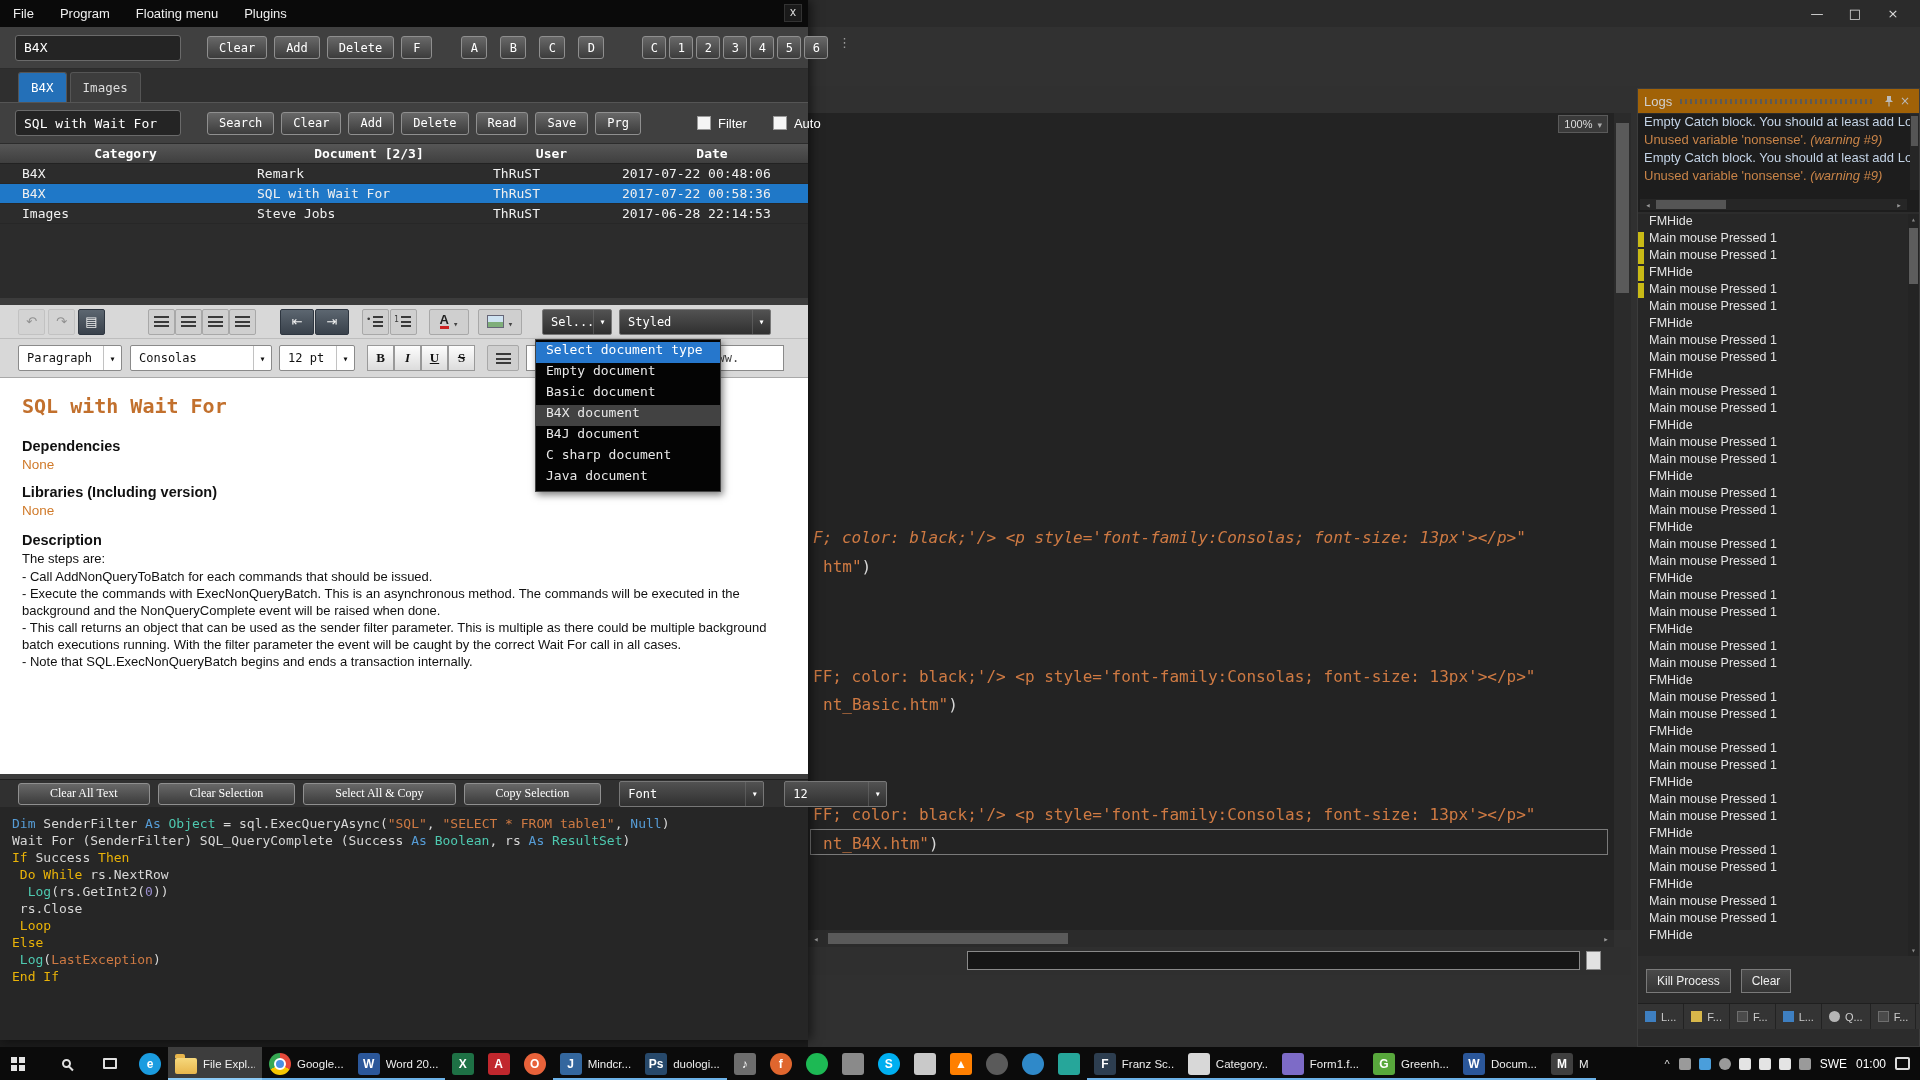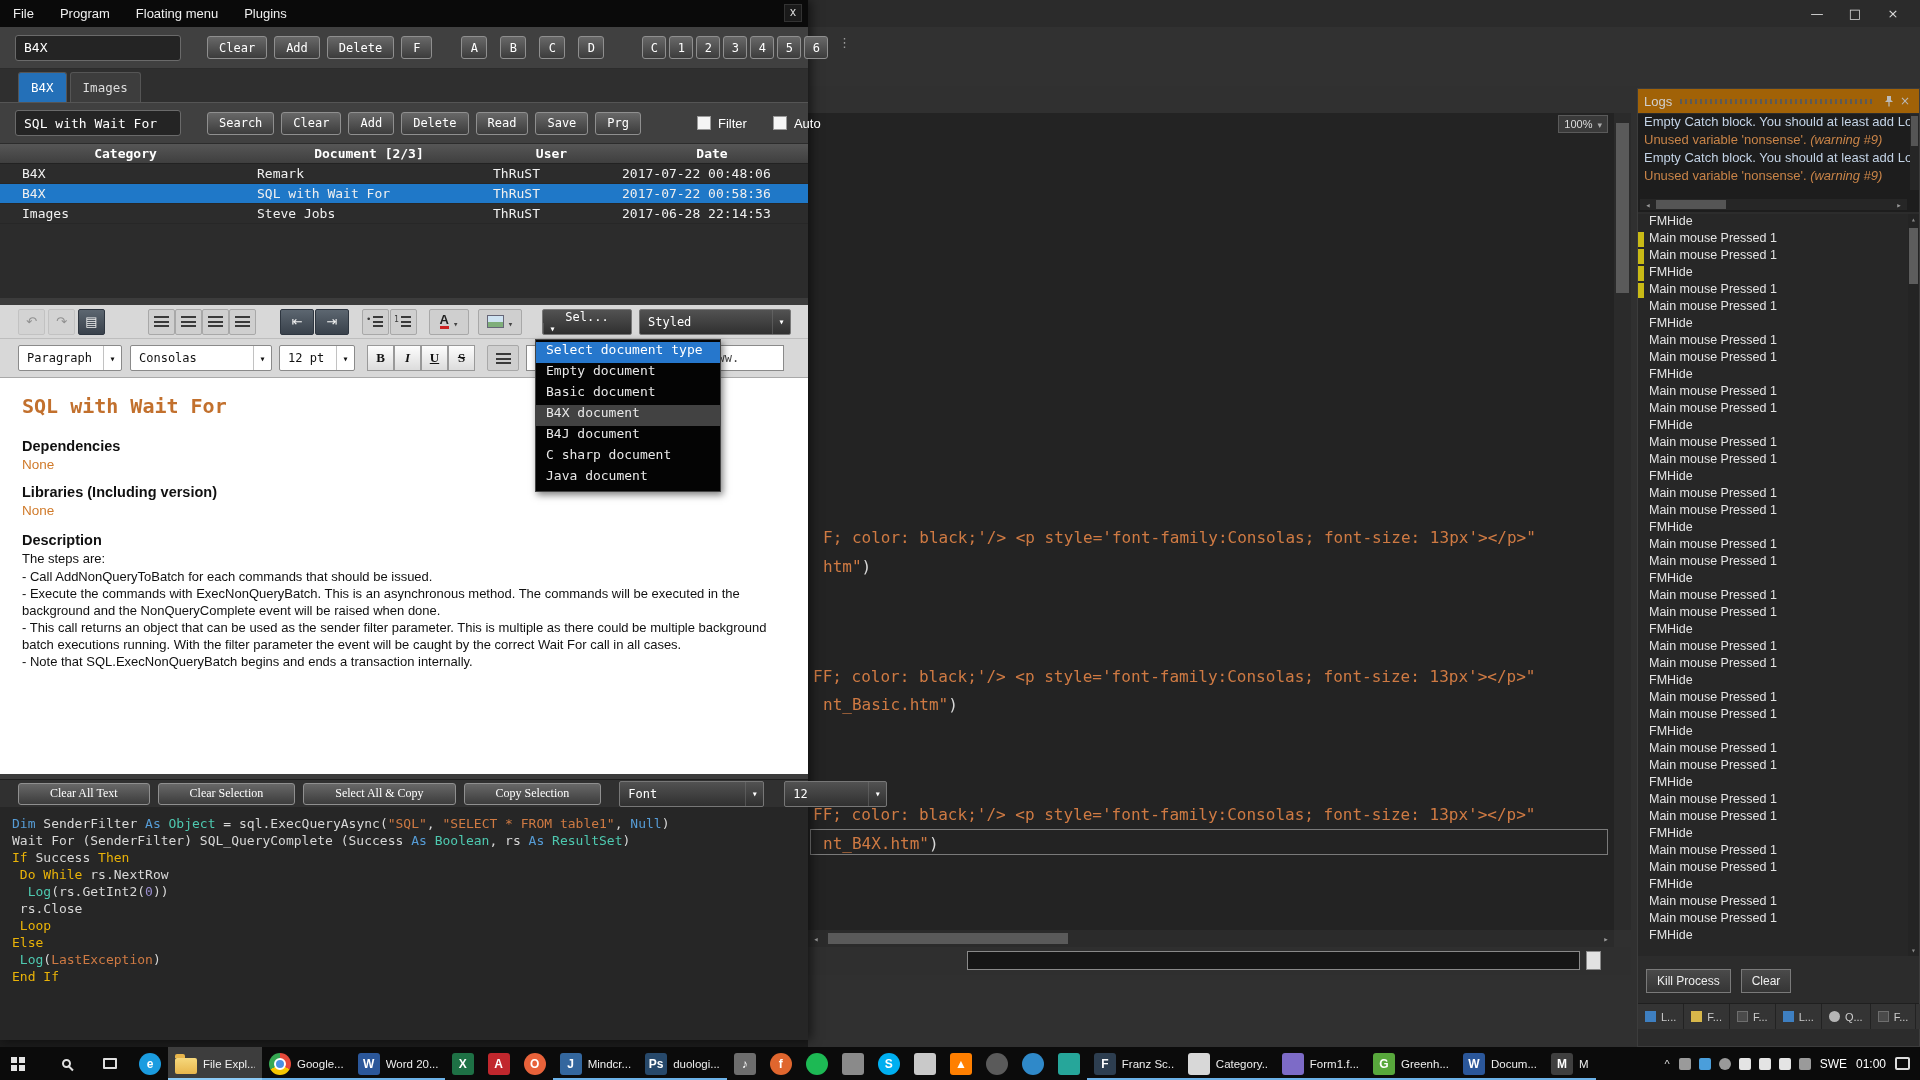--- a/index.html
+++ b/index.html
@@ -18,21 +18,21 @@
   .ide-tab { display:flex; align-items:center; gap:6px; height:27px; padding:0 14px; color:#cfcfcf; font:12.5px "Liberation Sans",sans-serif; border-right:1px solid #3a3a3a; white-space:nowrap; }
   .ide-tab-icon { width:11px; height:11px; background:#d9a23c; border-radius:2px; flex:none; }
   .tab-arrows { position:absolute; right:10px; top:6px; color:#8a8a8a; font:11px "DejaVu Sans",sans-serif; letter-spacing:6px; }
   .tab-arrows::before { content:"◂ ▸"; }
 
   .ide-editor { position:absolute; left:808px; top:113px; width:806px; height:817px; background:#232323; overflow:hidden; }
   .zoom-combo { position:absolute; right:6px; top:2px; height:18px; background:#3a3a3a; border:1px solid #5a5a5a; color:#ddd; font:11px "Liberation Sans",sans-serif; display:flex; align-items:center; gap:5px; padding:0 5px; }
   .zoom-combo .arr::before { content:"▾"; font-size:9px; color:#aaa; }
   .frags { position:absolute; inset:0; }
   .frags div { position:absolute; font:16px "DejaVu Sans Mono",monospace; white-space:pre; }
-  .frags div:nth-of-type(1){ left:15px; top:415px; }
+  .frags div:nth-of-type(1){ left:5px; top:415px;font-style:italic; }
   .frags div:nth-of-type(2){ left:15px; top:444px; }
   .frags div:nth-of-type(3){ left:5px; top:554px; }
   .frags div:nth-of-type(4){ left:15px; top:582px; }
   .frags div:nth-of-type(5){ left:5px; top:692px; }
   .frags div:nth-of-type(6){ left:15px; top:721px; }
   .frag-box { position:absolute; left:2px; top:716px; width:798px; height:26px; border:1px solid #7a7a7a; }
 
   .ide-vscroll { position:absolute; left:1614px; top:113px; width:17px; height:817px; background:#2b2b2b; }
   .ide-vscroll .thumb { position:absolute; left:2px; top:10px; width:13px; height:170px; background:#5a5a5a; }
   .ide-hscroll { position:absolute; left:808px; top:930px; width:806px; height:17px; background:#2b2b2b; display:flex; align-items:center; }
@@ -130,21 +130,21 @@
   .fc-btn { width:40px; } .fc-a { font:700 13px "Liberation Sans",sans-serif; color:#222; border-bottom:3px solid #cc2222; line-height:12px; }
   .fc-arr::before, .img-arr::before { content:"▾"; font-size:9px; color:#444; margin-left:4px; }
   .img-btn { width:44px; }
   .ic-img { width:17px; height:13px; border:1px solid #667; background:linear-gradient(180deg,#cfe3f2 55%,#7fae7a 55%); }
   .combo { height:26px; display:flex; align-items:center; font:12px "DejaVu Sans Mono",monospace; border-radius:2px; flex:none; }
   .combo.dark { background:linear-gradient(#525252,#303030); border:1px solid #777; color:#fff; }
   .combo.light { background:#fff; border:1px solid #8a8a8a; color:#111; }
   .combo-val { flex:1; padding:0 8px; white-space:nowrap; overflow:hidden; }
   .combo-arr { width:18px; align-self:stretch; display:flex; align-items:center; justify-content:center; border-left:1px solid rgba(120,120,120,.45); }
   .combo-arr::before { content:"▾"; font-size:10px; }
-  .sel-combo { width:90px; margin-left:20px;flex-direction:column; } .styled-combo { width:152px; margin-left:7px; }
+  .sel-combo { width:70px; margin-left:20px; } .styled-combo { width:152px; margin-left:7px; }
   .para-combo { width:104px; } .fontname-combo { width:142px; margin-left:8px; } .fontsize-combo { width:76px; margin-left:7px; }
   .fmt-group { display:flex; margin-left:12px; gap:0; }
   .fmt { width:27px; height:26px; background:linear-gradient(#fdfdfd,#dcdcdc); border:1px solid #999; color:#111; font:700 13px "Liberation Serif",serif; }
   .fmt:nth-of-type(2){ font-style:italic; } .fmt:nth-of-type(3){ text-decoration:underline; } .fmt:nth-of-type(4){ text-decoration:line-through; }
   .jbtn { margin-left:12px; width:32px; }
   .url-input { margin-left:7px; flex:1; margin-right:24px; height:26px; background:#fff; border:1px solid #8a8a8a; font:12px "DejaVu Sans Mono",monospace; color:#444; text-indent:176px; }
   .dropdown { position:absolute; left:535px; top:34px; width:186px; background:#040404; border:1px solid #444; z-index:30; padding:2px 0; box-shadow:2px 3px 7px rgba(0,0,0,.5); }
   .dd-item { height:21px; line-height:21px; padding:0 10px; color:#e8e8e8; font:13px "DejaVu Sans Mono",monospace; white-space:nowrap; }
   .dd-item.sel { background:#2677cc; color:#fff; }
   .dd-item.hov { background:#424242; }

